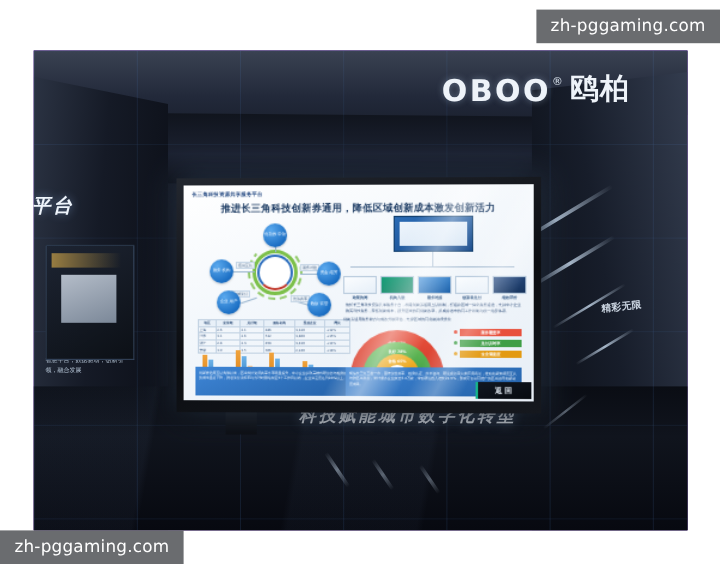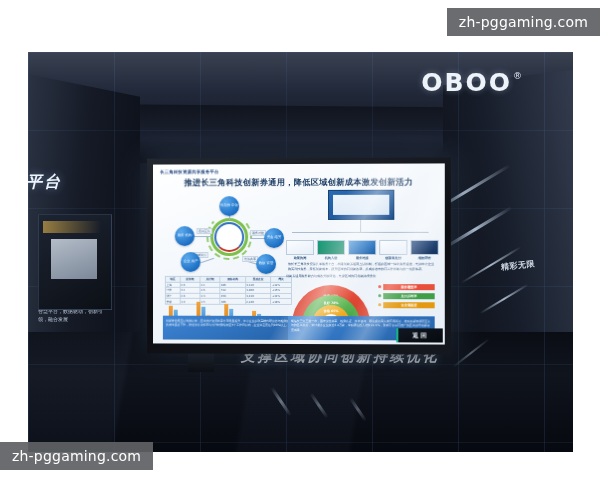--- a/index.html
+++ b/index.html
@@ -7,21 +7,21 @@
     width: 600px; height: 480px;
     background: #ffffff;
     font-family: "DejaVu Sans", "Liberation Sans", sans-serif;
     overflow: hidden;
   }
 
   #stage { position: relative; width: 600px; height: 480px; background: #ffffff; }
 
   
   .photo {
-    position: absolute; left: 28px; top: 52px; width: 545px; height: 400px;
+    position: absolute; left: 28px; top: 42px; width: 545px; height: 400px;
     background: #4c1d95;
     overflow: hidden;
   }
 
   
   .wall-base {
     position: absolute; inset: 0;
     background:
       linear-gradient(175deg, #2a3040 0%, #171c28 16%, #0d1018 46%, #090b11 75%, #05070b 100%);
   }
@@ -300,23 +300,24 @@
     <div class="streak s4"></div>
     <div class="streak s5"></div>
     <div class="streak s6"></div>
     <div class="streak s7"></div>
     <div class="streak s8"></div>
     <div class="streak s9"></div>
 
     <div class="logo">
       <span class="word">OBOO</span>
       <span class="reg">®</span>
+      <span class="cn">鸥柏</span>
     </div>
 
-    <div class="banner-bottom">支撑区域协同创新持续优化</div>
+    <div class="banner-bottom">科技赋能城市数字化转型</div>
     <div class="banner-left">平台</div>
     <div class="badge-right">精彩无限</div>
     <div class="tiny-left">智慧平台，数据驱动，创新引领，融合发展</div>
 
     <div class="kiosk">
       <div class="kiosk-glow"></div>
       <div class="kiosk-screen"></div>
     </div>
 
     <div class="tv-stand"></div>

